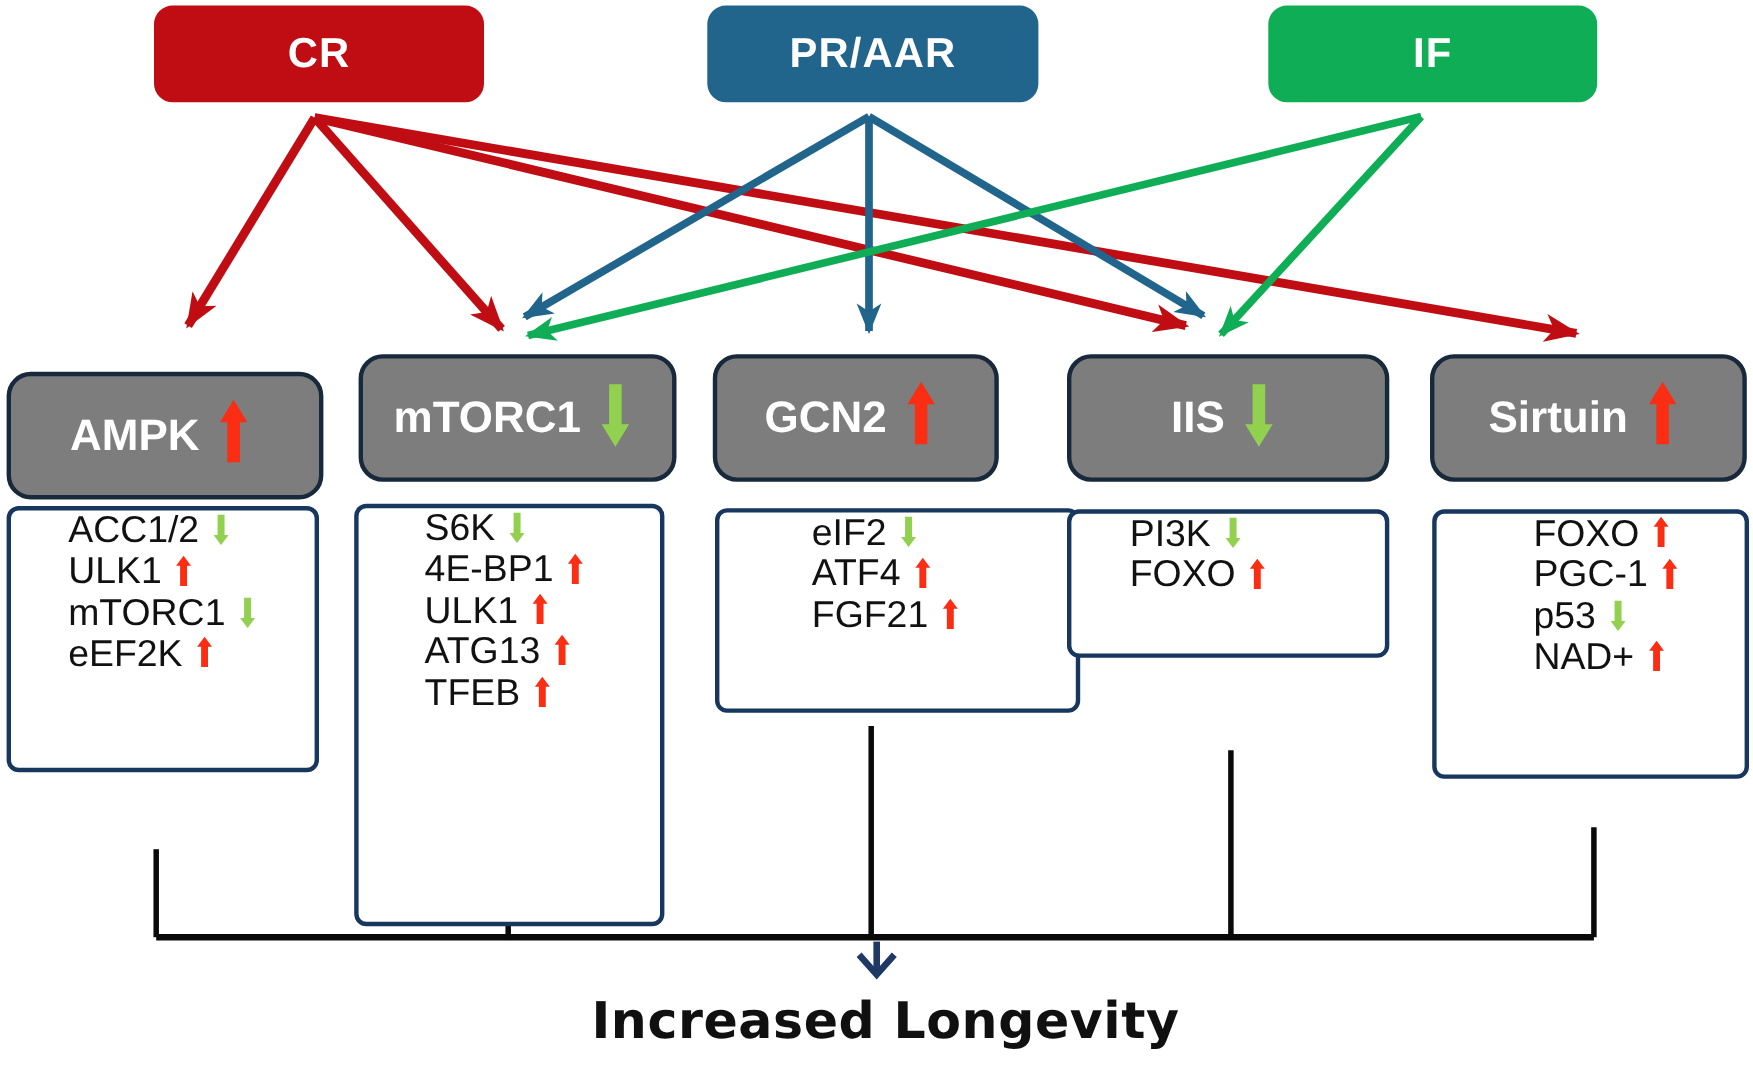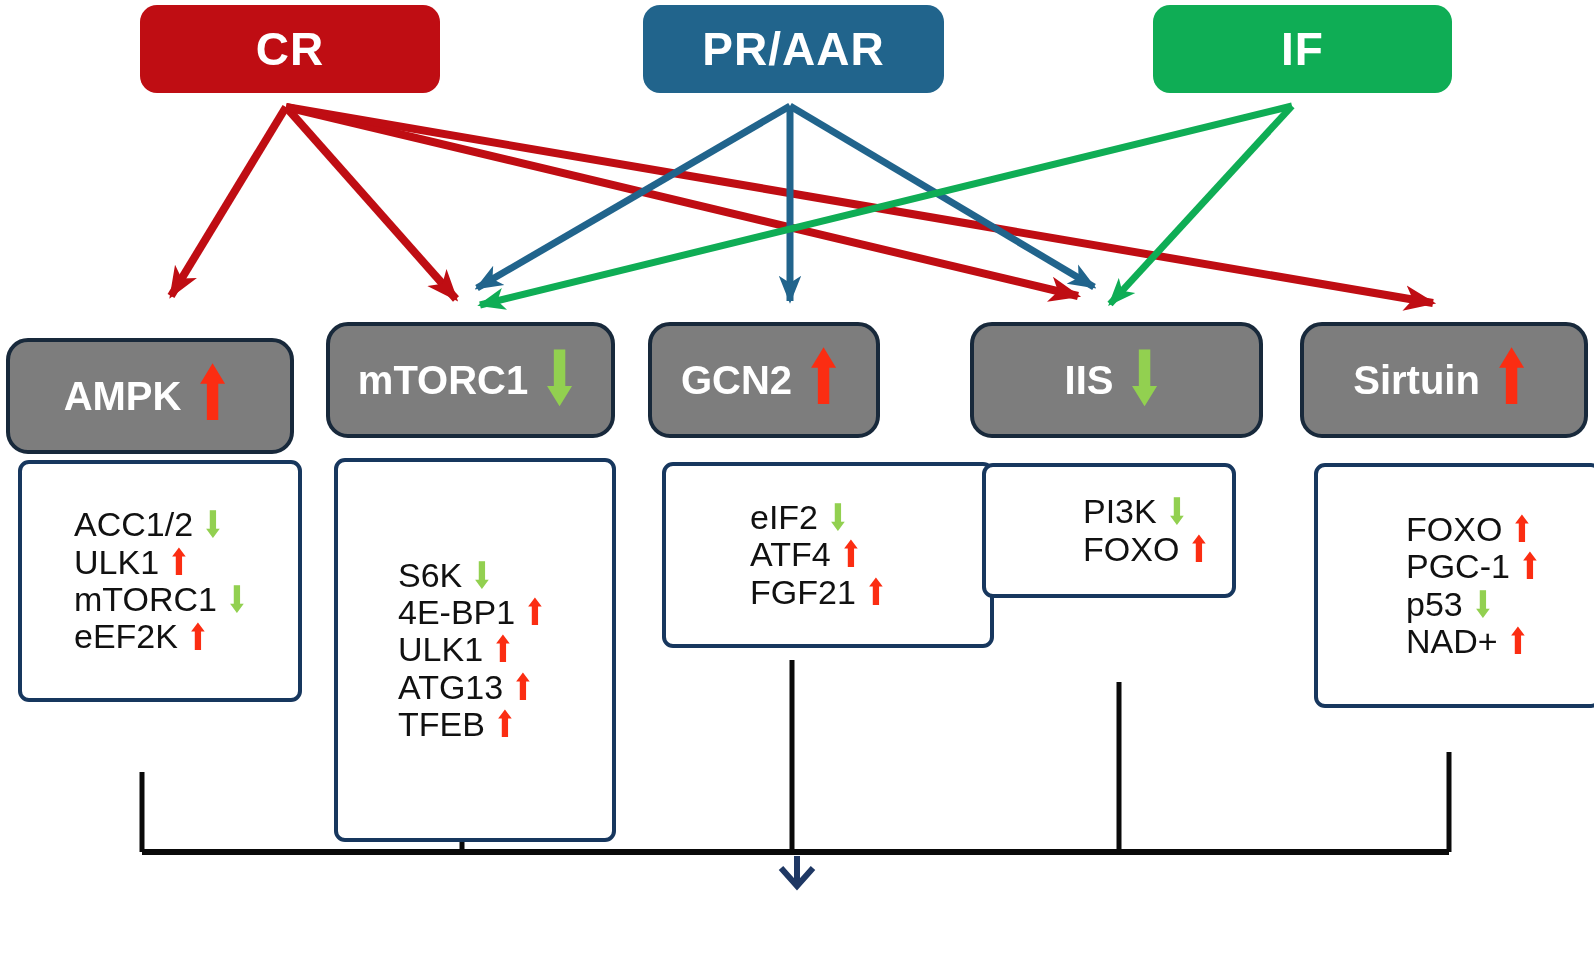--- a/index.html
+++ b/index.html
@@ -3,45 +3,45 @@
 <meta charset="utf-8">
 <style>
   html,body{margin:0;padding:0;background:#fff;}
   .stage{position:relative;width:1594px;height:976px;background:#ffffff;
          font-family:"Liberation Sans",sans-serif;overflow:hidden;}
   
   #arrow-layer{position:absolute;left:0;top:0;width:1594px;height:976px;z-index:1;}
   
   .iv-box{position:absolute;top:5px;height:88px;border-radius:17px;z-index:2;
           display:flex;align-items:center;justify-content:center;
-          color:#fff;font-size:46px;font-weight:800;letter-spacing:1px;}
+          color:#fff;font-size:38px;font-weight:800;letter-spacing:1px;}
   .iv-cr{left:140px;width:300px;background:var(--red);}
   .iv-pr{left:643px;width:301px;background:var(--blue);}
   .iv-if{left:1153px;width:299px;background:var(--green);}
   
   .pw-box{position:absolute;top:322px;height:116px;z-index:2;box-sizing:border-box;
           background:var(--grayFill);border:4px solid var(--grayBorder);border-radius:22px;
           display:flex;align-items:center;justify-content:center;
           color:#fff;font-size:40px;font-weight:700;}
   .pw-0{left:6px;width:288px;margin-top:16px;}
   .pw-1{left:326px;width:289px;}
-  .pw-2{left:648px;width:232px;}
+  .pw-2{left:648px;width:260px;}
   .pw-3{left:970px;width:293px;}
   .pw-4{left:1300px;width:288px;}
   .trend-arrow{display:inline-block;font-size:56px;line-height:1;margin-left:8px;
                transform:scale(0.78,1.28);transform-origin:center 58%;}
   
   .list-box{position:absolute;z-index:2;box-sizing:border-box;background:#fff;
             border:4px solid var(--listBorder);border-radius:11px;
-            display:flex;flex-direction:column;justify-content:center;
-            color:var(--ink);font-size:34px;margin-left:12px;}
+            display:flex;flex-direction:column;justify-content:flex-start;
+            color:var(--ink);font-size:34px;}
   .lb-0{left:6px;   width:284px;top:460px;height:242px;padding-left:52px;}
   .lb-1{left:322px; width:282px;top:458px;height:384px;padding-left:60px;}
   .lb-2{left:650px; width:332px;top:462px;height:186px;padding-left:84px;}
-  .lb-3{left:970px; width:254px;top:463px;height:135px;padding-left:97px;}
+  .lb-3{left:970px; width:293px;top:463px;height:135px;padding-left:53px;}
   .lb-4{left:1302px;width:288px;top:463px;height:245px;padding-left:88px;}
   .eff-row{display:flex;align-items:center;line-height:1.1;}
   .mini-arrow{display:inline-block;font-size:31px;line-height:1;margin-left:7px;
               transform:scale(0.88,1.18);transform-origin:center 55%;}
   [data-dir="up"]{color:var(--up);}
   [data-dir="down"]{color:var(--down);}
   
   .outcome{position:absolute;left:805px;top:901px;transform:translateX(-50%);z-index:2;
            white-space:nowrap;color:#101010;font-size:46px;font-weight:800;
            font-family:"DejaVu Sans","Liberation Sans",sans-serif;letter-spacing:0.5px;}
@@ -193,13 +193,14 @@
     <div class="eff-row">
       <span>p53</span>
       <span class="mini-arrow" data-dir="down">⬇</span>
     </div>
     <div class="eff-row">
       <span>NAD+</span>
       <span class="mini-arrow" data-dir="up">⬆</span>
     </div>
   </div>
 
+  <div class="outcome">Increased Longevity</div>
 </div>
 
 </body></html>

